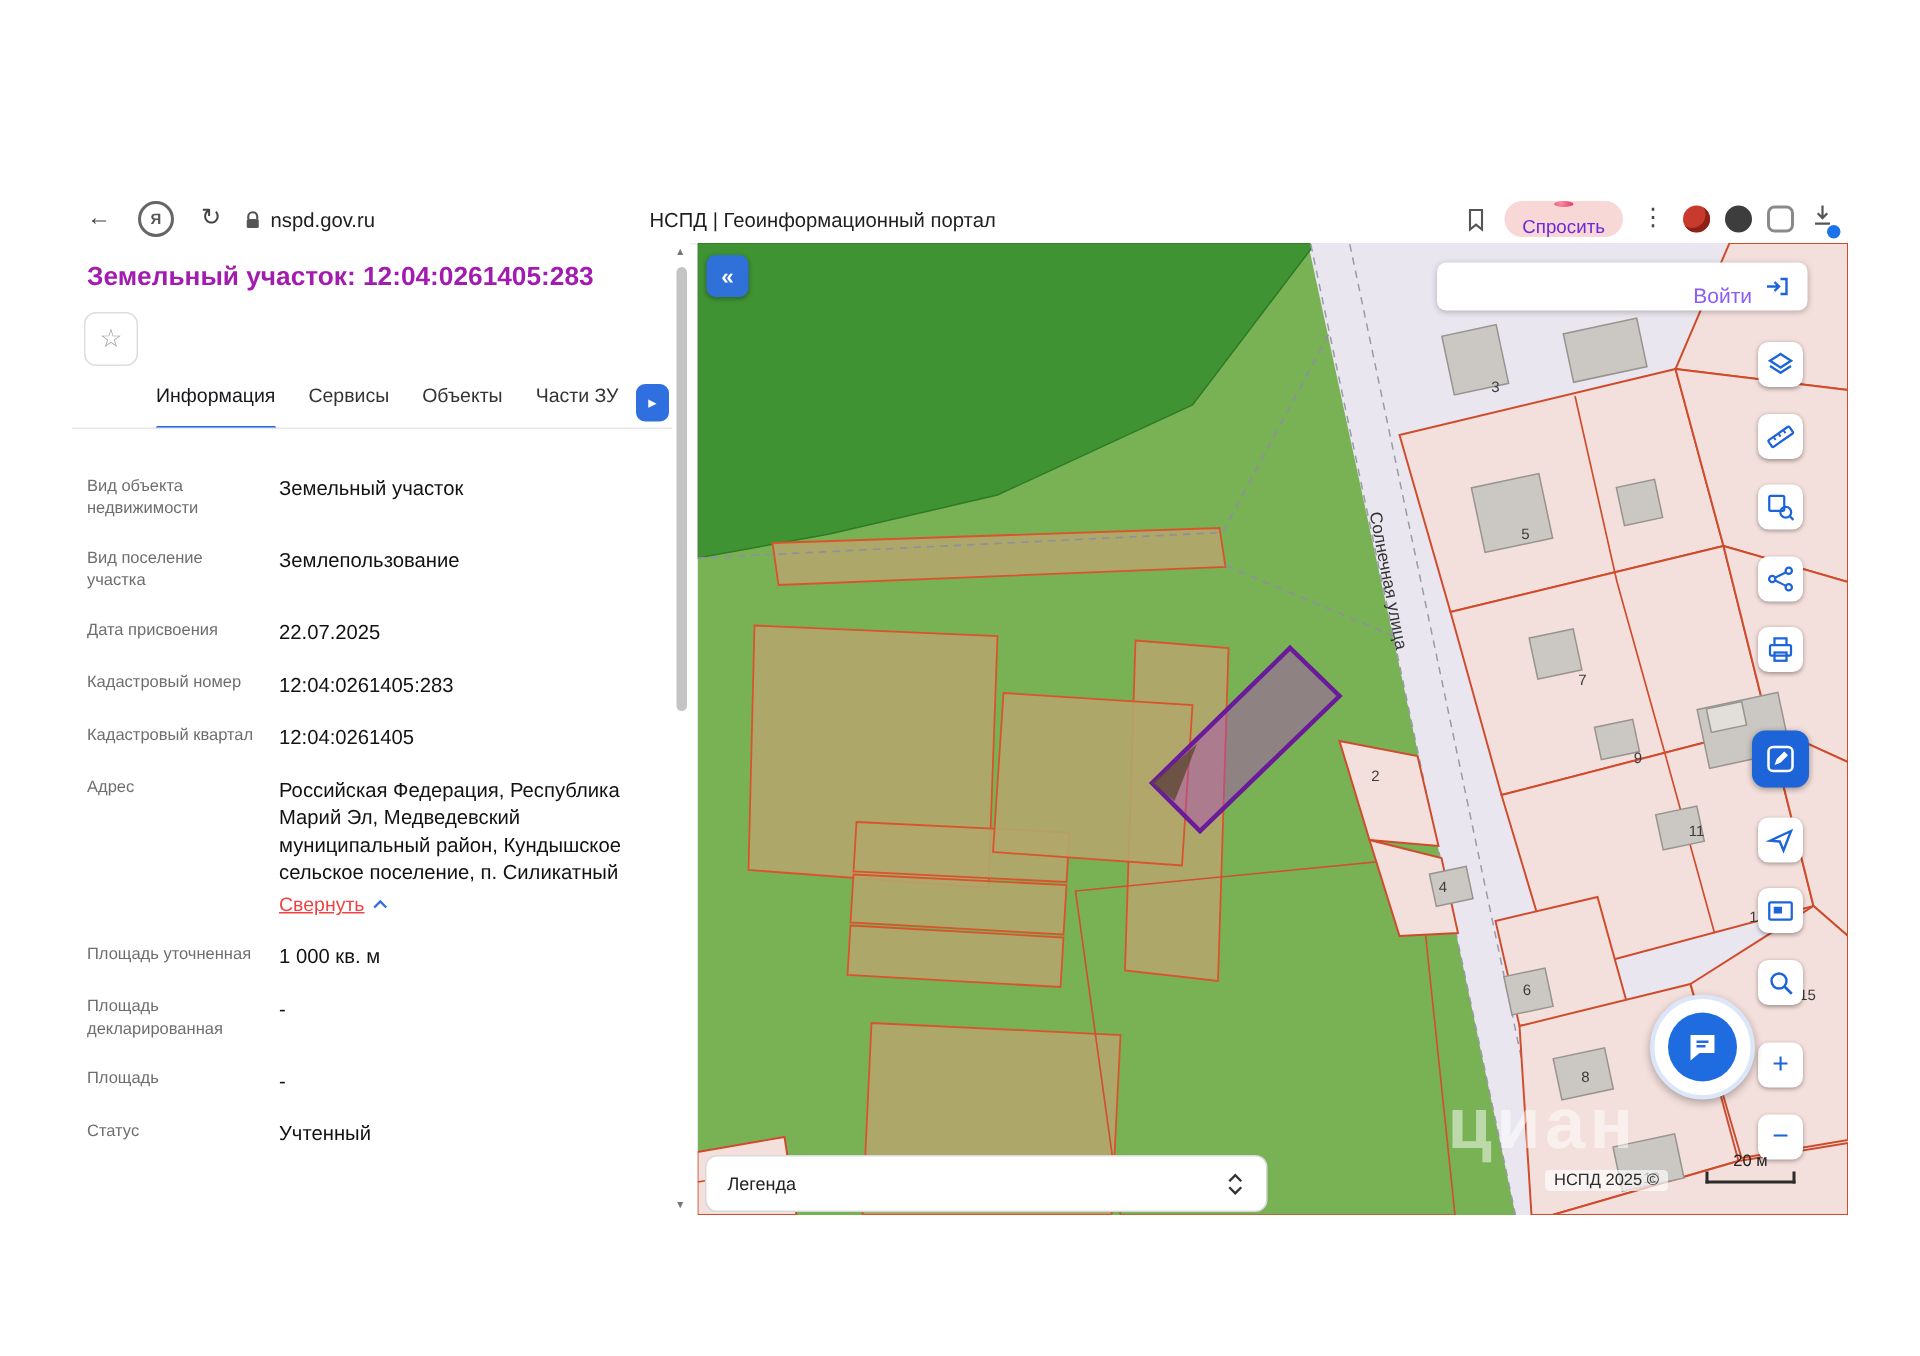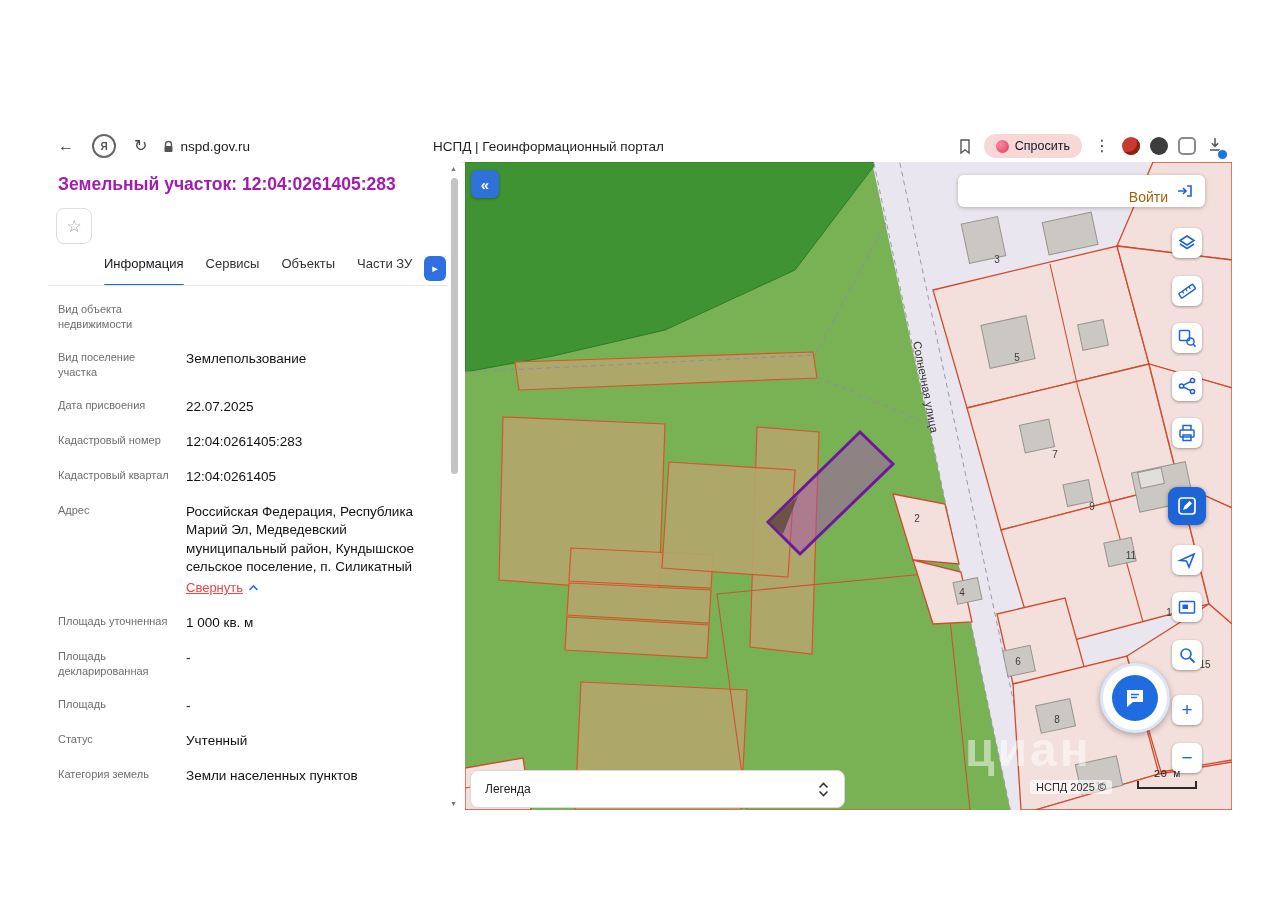--- a/index.html
+++ b/index.html
@@ -12,21 +12,21 @@
                border-bottom:1px solid #ececec;display:flex;align-items:center;}
   .bicon{color:#444;font-size:16px;line-height:1;padding:0 10px;cursor:pointer;}
   .ybrowser{width:20px;height:20px;border:2px solid #666;border-radius:50%;display:flex;
             align-items:center;justify-content:center;font-size:10px;font-weight:bold;color:#555;margin:0 8px;}
   .urlbox{display:flex;align-items:center;gap:6px;margin-left:6px;}
   .url{font-size:13.5px;color:#202020;}
   .page-title{position:absolute;left:385px;top:0;height:32px;display:flex;align-items:center;
               font-size:13.5px;color:#1f1f1f;}
   .bar-right{position:absolute;right:8px;top:0;height:32px;display:flex;align-items:center;gap:10px;}
   .ask-pill{display:flex;align-items:center;gap:6px;background:#f8d7d7;border-radius:14px;
-            height:24px;padding:0 12px;font-size:12.5px;color:#0f172a;cursor:pointer;}
+            height:24px;padding:0 12px;font-size:12.5px;color:#6d28d9;cursor:pointer;flex-direction:column;}
   .ask-dot{width:13px;height:13px;border-radius:50%;
            background:radial-gradient(circle at 35% 35%, #ff8aa0, #d63b5e);}
   .ext{width:18px;height:18px;border-radius:50%;}
   .ext1{background:#c83a2e;box-shadow:inset -3px -3px 0 #8e2016;}
   .ext2{background:#3d3d3d;}
   .ext3{background:#fff;border:2px solid #8a8a8a;border-radius:5px;width:14px;height:14px;}
   .dl{position:relative;}
   .badge{position:absolute;right:-4px;bottom:-3px;width:9px;height:9px;border-radius:50%;
          background:#1a73e8;border:1.5px solid #fff;}
 
@@ -37,21 +37,21 @@
             border-radius:8px;display:flex;align-items:center;justify-content:center;
             color:#9aa0a6;font-size:17px;background:#fff;cursor:pointer;}
   .tabs{position:absolute;left:10px;top:94px;width:365px;height:30px;display:flex;gap:22px;
         overflow:hidden;white-space:nowrap;}
   .tab{font-size:13px;color:#333;padding-bottom:9px;cursor:pointer;position:relative;}
   .tab.active{color:#16181c;font-weight:400;margin-left:46px;}
   .tab.active::after{content:"";position:absolute;left:0;right:0;bottom:0;height:2.5px;background:#2563eb;border-radius:2px;}
   .tabs-divider{position:absolute;left:0;top:123px;width:400px;height:1px;background:#e7e7e7;}
   .tabs-next{position:absolute;left:376px;top:94px;width:22px;height:25px;background:#2f6fe0;color:#fff;
              border-radius:6px;display:flex;align-items:center;justify-content:center;font-size:11px;cursor:pointer;}
-  .rows{position:absolute;left:10px;top:140px;width:390px;}
+  .rows{position:absolute;left:10px;top:155px;width:390px;}
   .row{display:flex;gap:10px;margin-bottom:17px;}
   .row-label{width:118px;flex:0 0 118px;font-size:11px;color:#6e6e6e;line-height:1.4;}
   .row-value{font-size:13.5px;color:#121212;line-height:1.35;width:252px;}
   .collapse-line{margin-top:3px;display:flex;align-items:center;gap:5px;}
   .collapse-link{color:#ef4444;font-size:13px;text-decoration:underline;cursor:pointer;}
 
   .scrollbar-track{position:absolute;right:1px;top:2px;bottom:2px;width:10px;}
   .scrollbar-thumb{position:absolute;right:1px;top:14px;width:7px;height:296px;background:#c4c4c4;border-radius:4px;}
   .sb-arrow{position:absolute;right:2px;font-size:7px;color:#777;}
 
@@ -61,37 +61,37 @@
   .pnum{position:absolute;font-size:10px;color:#3c3c3c;transform:translate(-50%,-50%);z-index:3;}
   .watermark{position:absolute;left:500px;top:560px;font-size:48px;font-weight:700;
              color:rgba(255,255,255,.5);letter-spacing:3px;z-index:2;}
 
   .collapse-btn{position:absolute;left:6px;top:8px;width:28px;height:28px;background:#2f71d9;color:#fff;
                 border-radius:6px;display:flex;align-items:center;justify-content:center;
                 font-size:15px;font-weight:700;z-index:5;cursor:pointer;box-shadow:0 1px 3px rgba(0,0,0,.3);}
   .login-bar{position:absolute;left:493px;top:13px;width:247px;height:32px;background:#fff;border-radius:6px;
              box-shadow:0 1px 4px rgba(0,0,0,.25);display:flex;align-items:center;justify-content:flex-end;
              gap:7px;padding-right:12px;box-sizing:border-box;z-index:5;cursor:pointer;}
-  .login-label{color:#a16207;font-size:14px;margin-top:12px;}
+  .login-label{color:#8b5cf6;font-size:14px;margin-top:12px;}
 
   .tbtn{position:absolute;width:30px;height:30px;background:#fff;border-radius:7px;z-index:5;
         box-shadow:0 1px 3px rgba(0,0,0,.35);display:flex;align-items:center;justify-content:center;
         color:#1c64d8;cursor:pointer;}
   .tbtn.zoomtxt{font-size:19px;font-weight:400;}
   .tbtn-active{position:absolute;width:38px;height:38px;background:#1c64d8;border-radius:9px;z-index:5;
         box-shadow:0 1px 4px rgba(0,0,0,.4);display:flex;align-items:center;justify-content:center;cursor:pointer;}
 
   .legend-bar{position:absolute;left:5px;top:608px;width:375px;height:38px;background:#fff;border:1px solid #d9d9d9;
               border-radius:8px;display:flex;align-items:center;justify-content:space-between;
               padding:0 14px;box-sizing:border-box;z-index:5;cursor:pointer;}
   .legend-label{font-size:12px;color:#222;}
 
   .attribution{position:absolute;left:565px;top:618px;font-size:11px;color:#2c2c2c;z-index:5;
                background:rgba(255,255,255,.65);padding:1px 6px;border-radius:3px;}
-  .scalebar{position:absolute;left:672px;top:606px;z-index:5;width:60px;text-align:center;font-family:Liberation Mono, monospace;}
+  .scalebar{position:absolute;left:672px;top:606px;z-index:5;width:60px;text-align:center;}
   .scale-label{font-size:11px;color:#222;margin-bottom:1px;}
   .scale-line{width:56px;height:6px;margin:0 auto;border-left:2px solid #2b2b2b;
               border-right:2px solid #2b2b2b;border-bottom:2px solid #2b2b2b;}
 
   .fab{position:absolute;left:635px;top:501px;width:64px;height:64px;border-radius:50%;z-index:6;
        background:#fff;border:3px solid #dbe7f8;box-shadow:0 2px 6px rgba(0,0,0,.3);
        display:flex;align-items:center;justify-content:center;cursor:pointer;}
   .fab-inner{width:46px;height:46px;border-radius:50%;background:#1f6be0;display:flex;
              align-items:center;justify-content:center;}
 </style>
@@ -146,20 +146,21 @@
       <div class="tab">Соста</div>
     </div>
     <div class="tabs-divider"></div>
     <div class="tabs-next">
         <span>▸</span>
       </div>
 
     <div class="rows">
       <div class="row">
         <div class="row-label">Вид объекта недвижимости</div>
+        <div class="row-value">Земельный участок</div>
       </div>
       <div class="row">
         <div class="row-label">Вид поселение участка</div>
         <div class="row-value">Землепользование</div>
       </div>
       <div class="row">
         <div class="row-label">Дата присвоения</div>
         <div class="row-value">22.07.2025</div>
       </div>
       <div class="row">
@@ -190,24 +191,20 @@
         <div class="row-label">Площадь декларированная</div>
         <div class="row-value">-</div>
       </div>
       <div class="row">
         <div class="row-label">Площадь</div>
         <div class="row-value">-</div>
       </div>
       <div class="row">
         <div class="row-label">Статус</div>
         <div class="row-value">Учтенный</div>
-      </div>
-      <div class="row">
-        <div class="row-label">Категория земель</div>
-        <div class="row-value">Земли населенных пунктов</div>
       </div>
     </div>
 
     <div class="scrollbar-track">
       <span class="sb-arrow" style="top:1px">▲</span>
       <div class="scrollbar-thumb"></div>
       <span class="sb-arrow" style="bottom:1px">▼</span>
     </div>
   </div>
 

